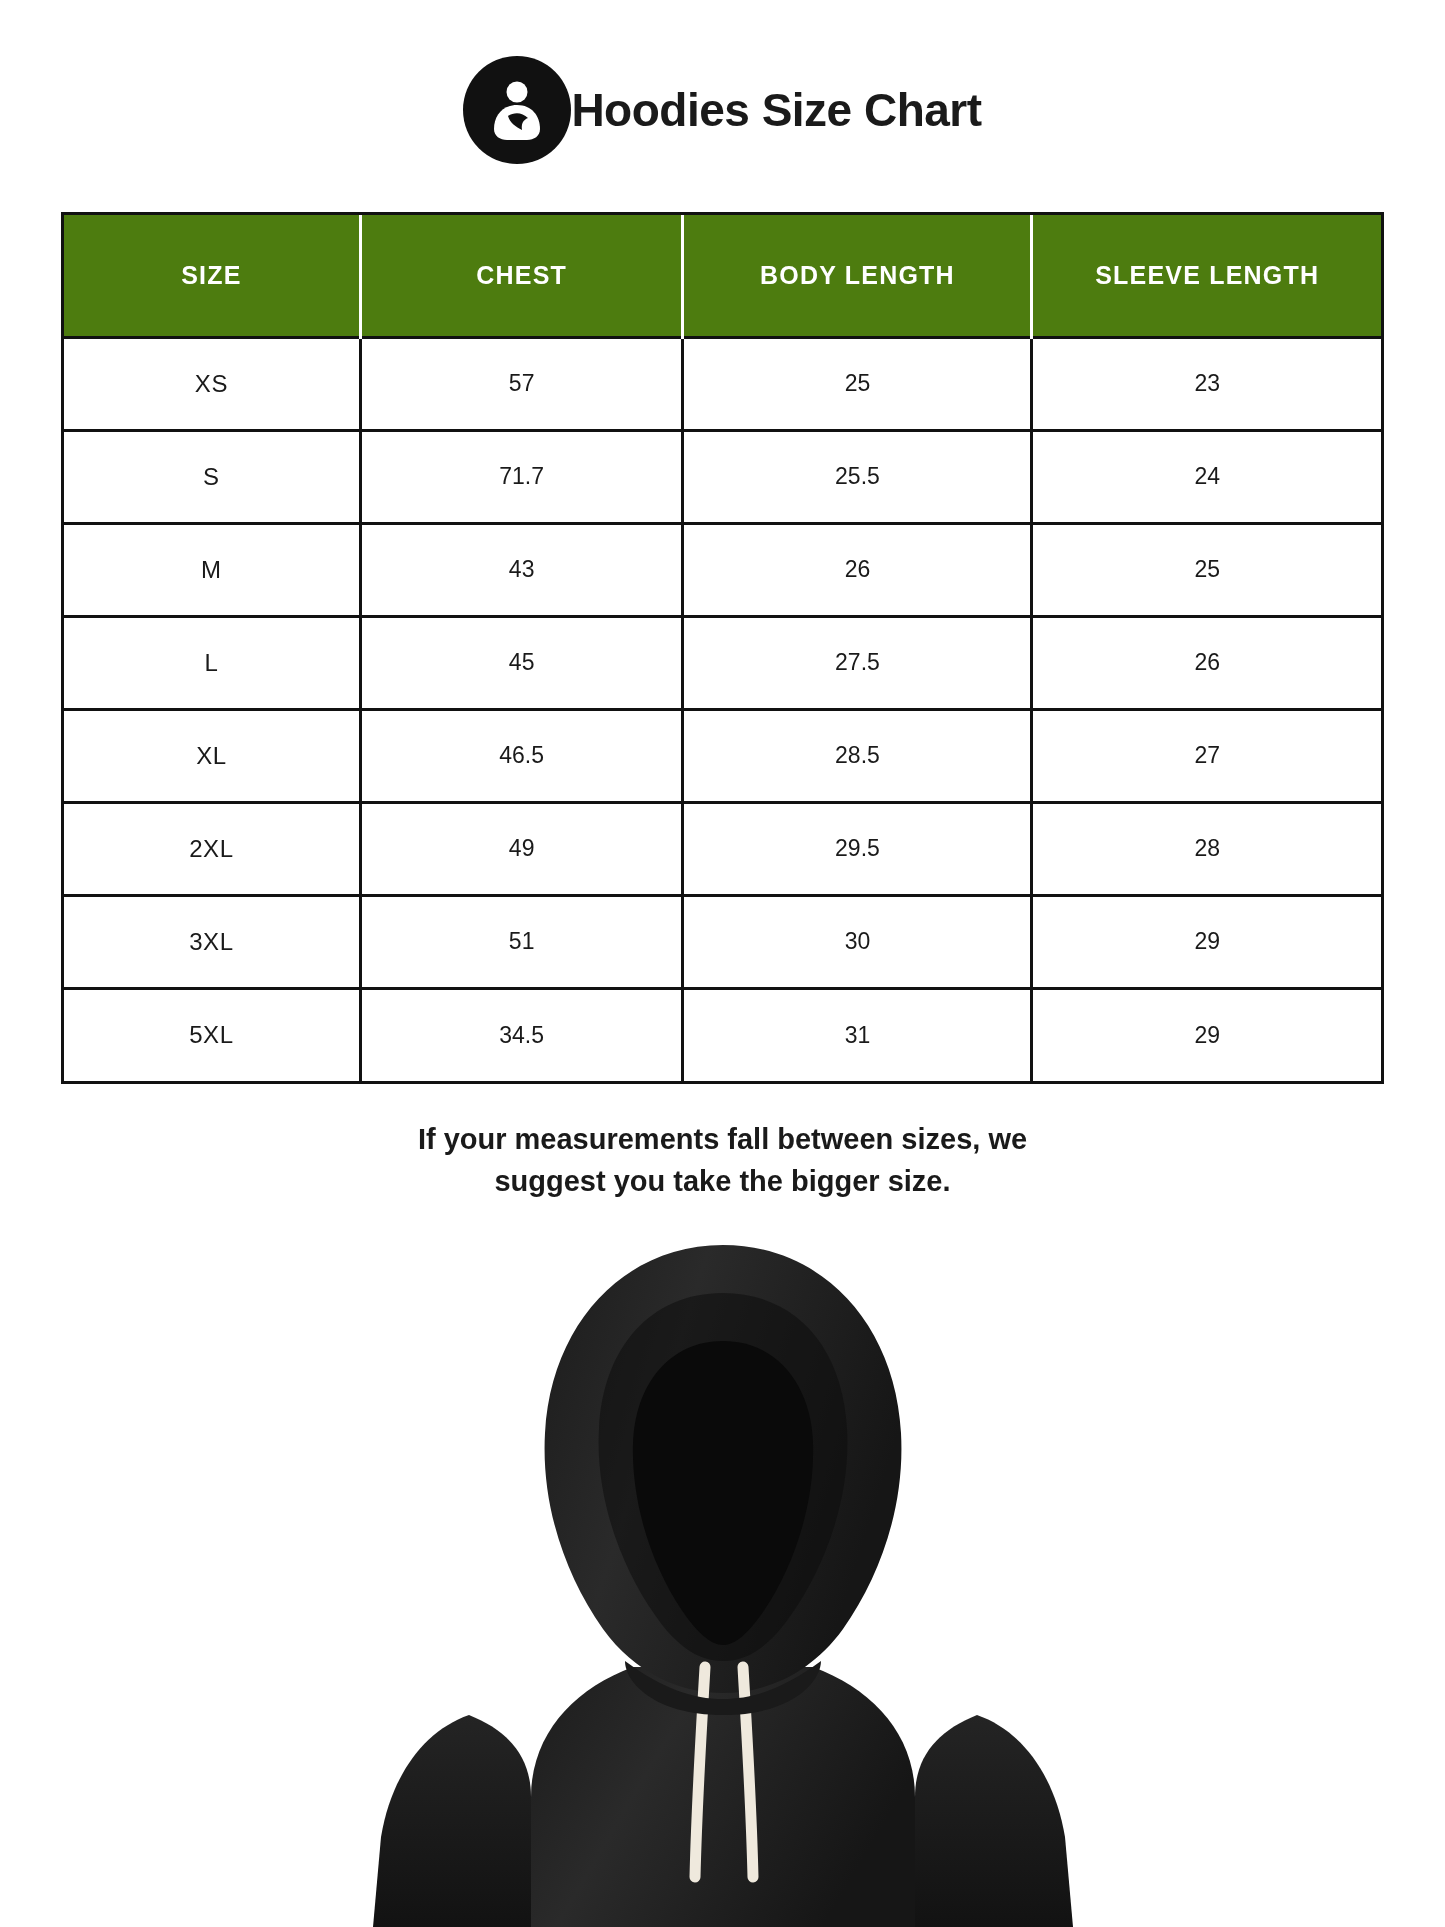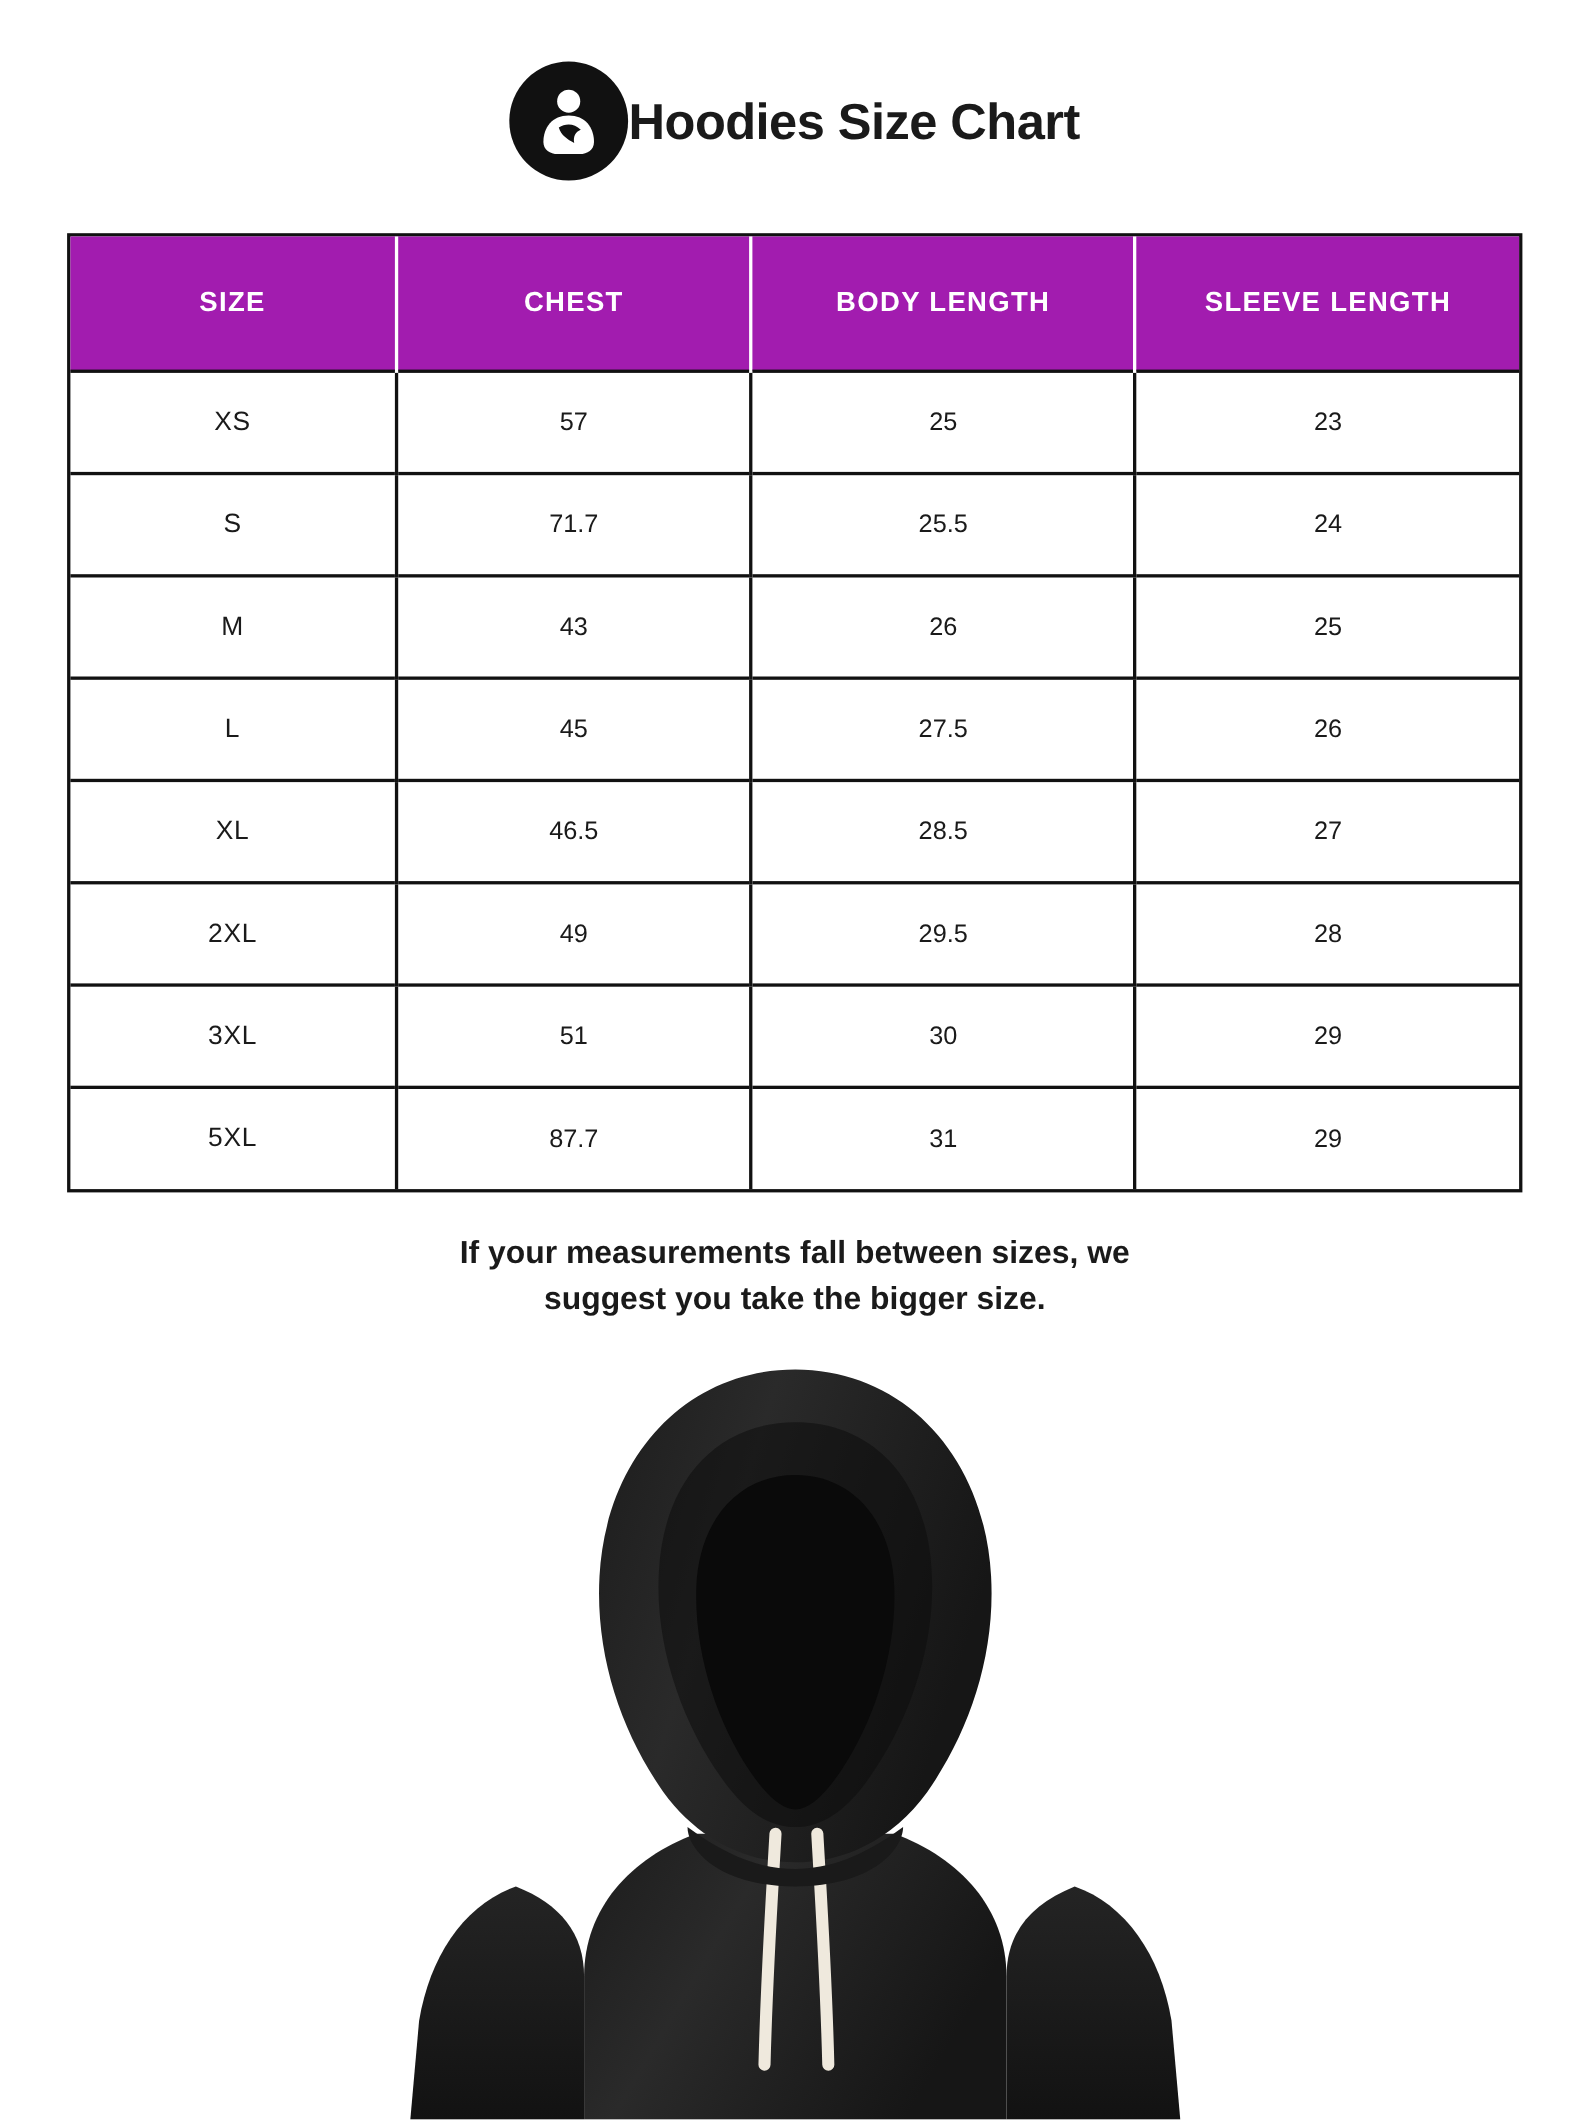--- a/index.html
+++ b/index.html
@@ -47,21 +47,21 @@
   .table-wrap {
     margin: 38px 61px 0 61px;
     border: 3px solid #111111;
   }
   table.size-chart {
     width: 100%;
     border-collapse: collapse;
     table-layout: fixed;
   }
   table.size-chart thead th {
-    background: #a21caf;
+    background: #4d7c0f;
     color: #ffffff;
     font-size: 25px;
     font-weight: bold;
     letter-spacing: 1.2px;
     padding: 22px 6px;
     line-height: 1.32;
     border-right: 3px solid #ffffff;
     height: 122px;
     vertical-align: middle;
   }
@@ -182,21 +182,21 @@
         <td>28</td>
       </tr>
       <tr>
         <td class="size-cell">3XL</td>
         <td>51</td>
         <td>30</td>
         <td>29</td>
       </tr>
       <tr>
         <td class="size-cell">5XL</td>
-        <td>87.7</td>
+        <td>34.5</td>
         <td>31</td>
         <td>29</td>
       </tr>
     </tbody>
   </table>
 </div>
 
 <div class="note">
   <div>If your measurements fall between sizes, we</div>
   <div>suggest you take the bigger size.</div>

